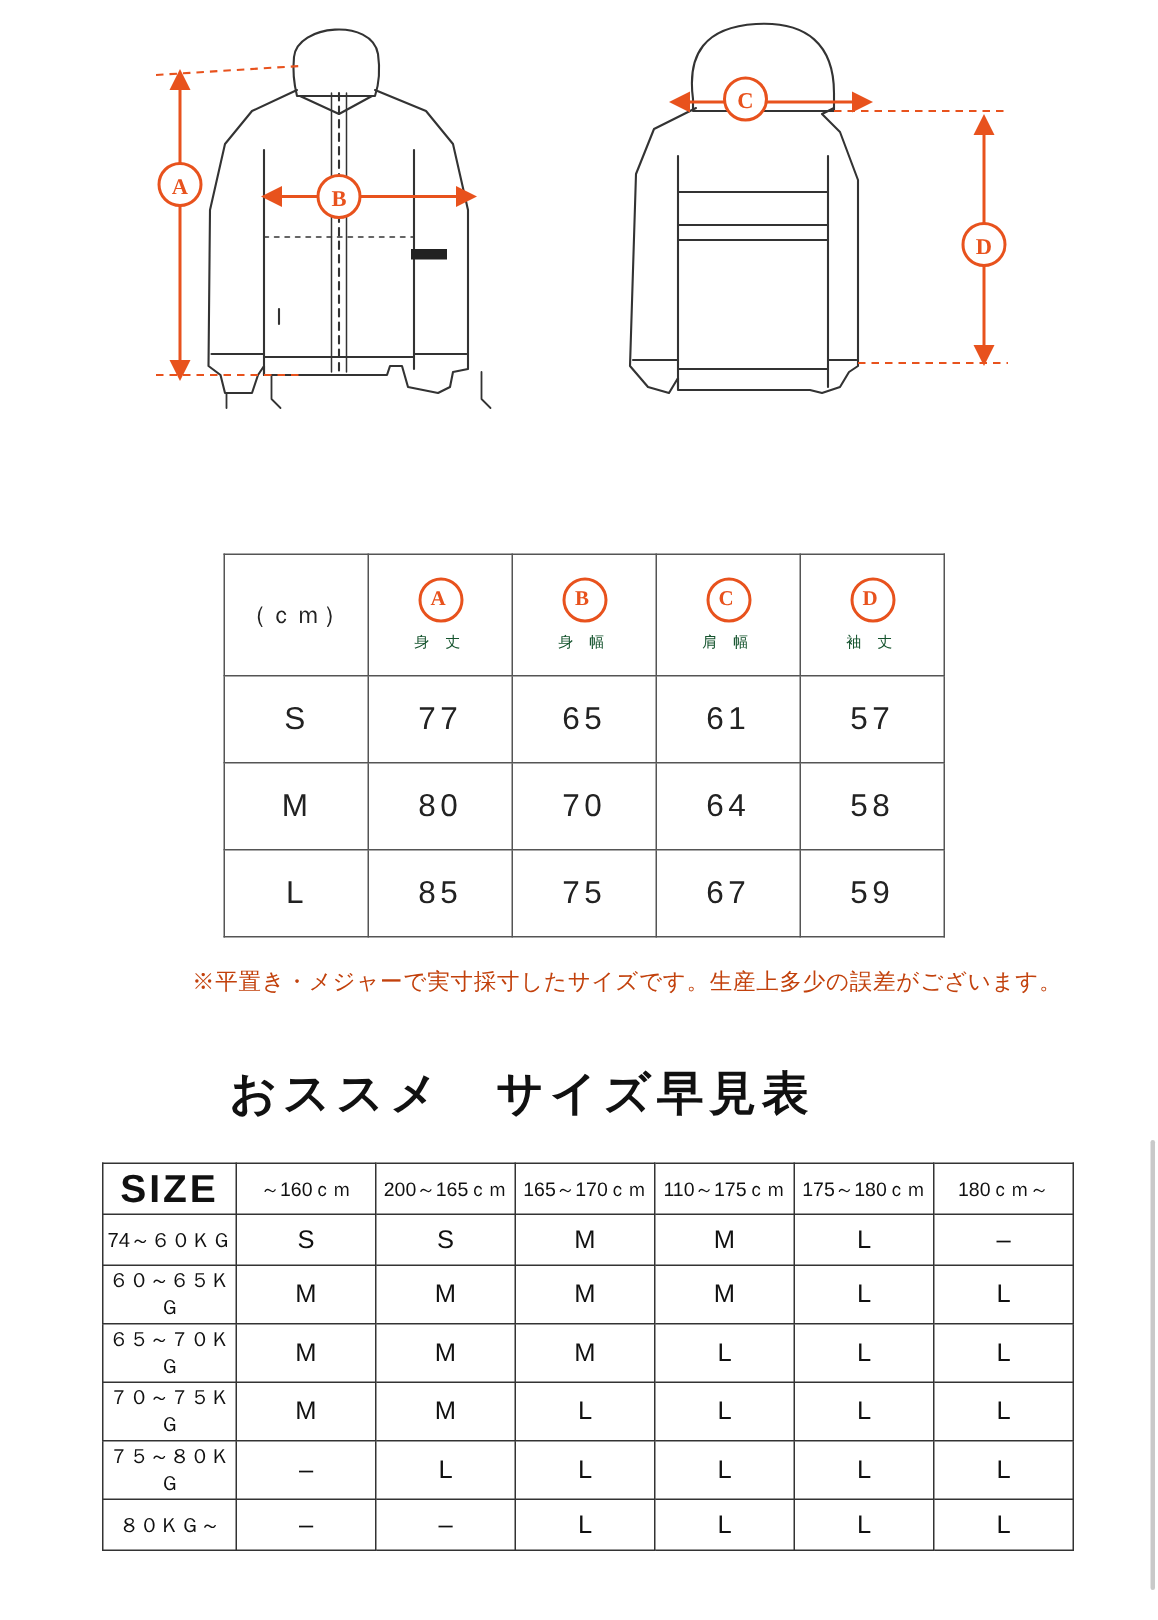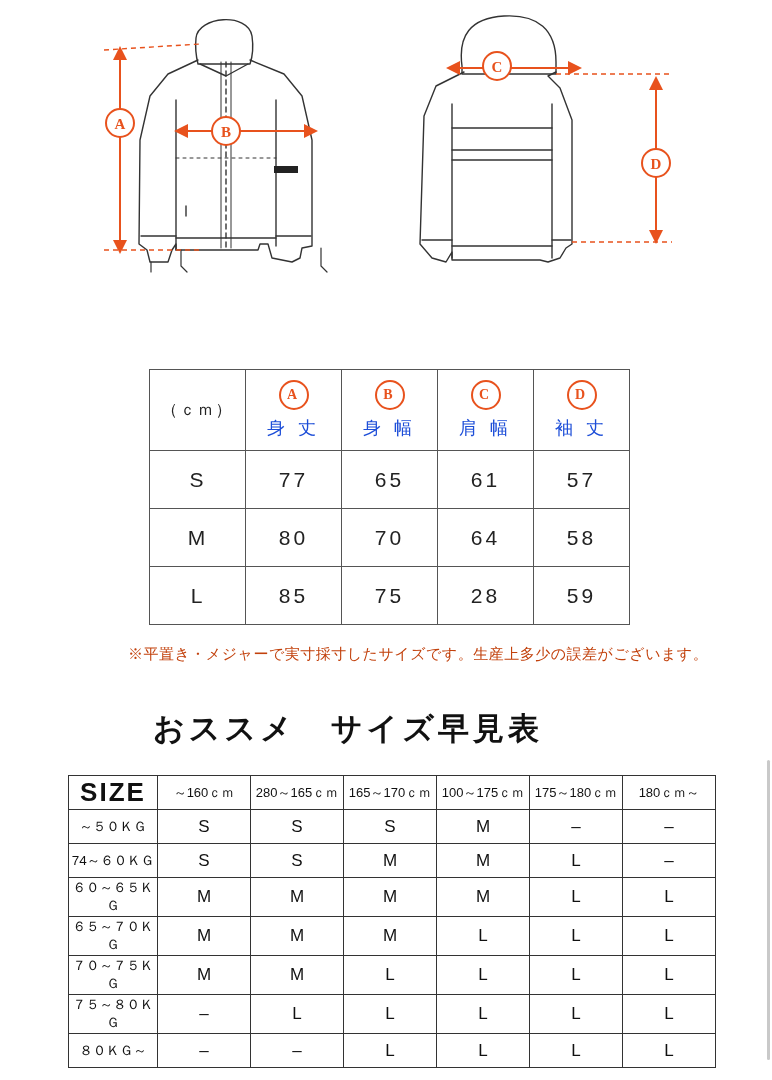--- a/index.html
+++ b/index.html
@@ -36,21 +36,21 @@
     vertical-align:middle;
     font-size:21px;
     letter-spacing:3px;
     color:#222;
     font-family:"Liberation Sans", sans-serif;
   }
   table.t1 td.hcell{height:80px;width:95px;padding:0;}
   table.t1 td.lbl{width:95px;font-size:16px;letter-spacing:2px;}
   table.t1 td.val{height:55px;}
   .hc-inner{display:flex;flex-direction:column;align-items:center;justify-content:center;gap:6px;}
-  .hc-jp{font-size:18px;letter-spacing:4px;color:#1d4ed8;text-align:right;}
+  .hc-jp{font-size:10px;letter-spacing:4px;color:#14532d;text-align:right;}
   .t1 .sizecell{font-size:21px;letter-spacing:2px;}
 
   .note{
     position:absolute;left:128px;top:645px;
     font-size:15px;color:#c2410c;letter-spacing:.5px;
   }
 
   
   .heading{
     position:absolute;left:0;top:708px;width:696px;text-align:center;
@@ -216,53 +216,44 @@
         <td class="val sizecell">M</td>
         <td class="val">80</td>
         <td class="val">70</td>
         <td class="val">64</td>
         <td class="val">58</td>
       </tr>
       <tr>
         <td class="val sizecell">L</td>
         <td class="val">85</td>
         <td class="val">75</td>
-        <td class="val">28</td>
+        <td class="val">67</td>
         <td class="val">59</td>
       </tr>
     </tbody>
       </table>
   </div>
 
   <div class="note">※平置き・メジャーで実寸採寸したサイズです。生産上多少の誤差がございます。</div>
 
   <div class="heading">おススメ　サイズ早見表</div>
 
   <div class="tbl2-wrap">
     <table class="t2">
       <tbody>
           <tr>
         <td class="corner">SIZE</td>
         <td class="colh">～160ｃｍ</td>
-        <td class="colh">280～165ｃｍ</td>
+        <td class="colh">200～165ｃｍ</td>
         <td class="colh">165～170ｃｍ</td>
-        <td class="colh">100～175ｃｍ</td>
+        <td class="colh">110～175ｃｍ</td>
         <td class="colh">175～180ｃｍ</td>
         <td class="colh">180ｃｍ～</td>
       </tr>
 
-      <tr>
-        <td class="rowh">～５０ＫＧ</td>
-        <td class="v">S</td>
-        <td class="v">S</td>
-        <td class="v">S</td>
-        <td class="v">M</td>
-        <td class="v">–</td>
-        <td class="v">–</td>
-      </tr>
       <tr>
         <td class="rowh">74～６０ＫＧ</td>
         <td class="v">S</td>
         <td class="v">S</td>
         <td class="v">M</td>
         <td class="v">M</td>
         <td class="v">L</td>
         <td class="v">–</td>
       </tr>
       <tr>

